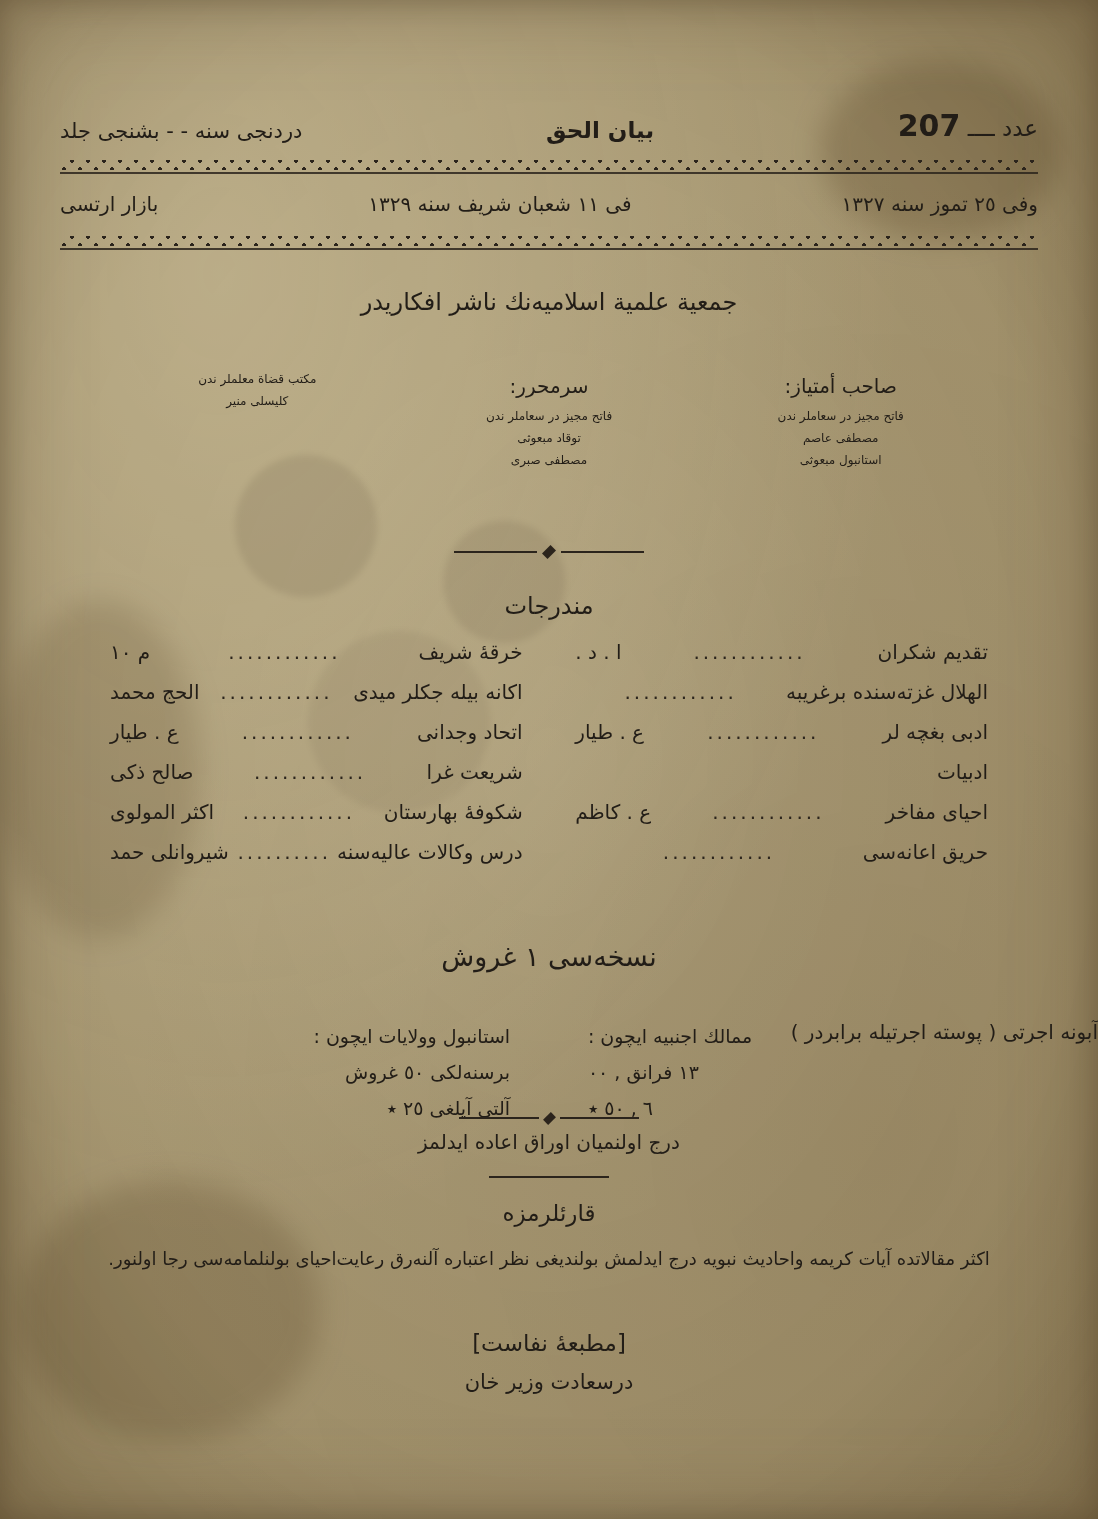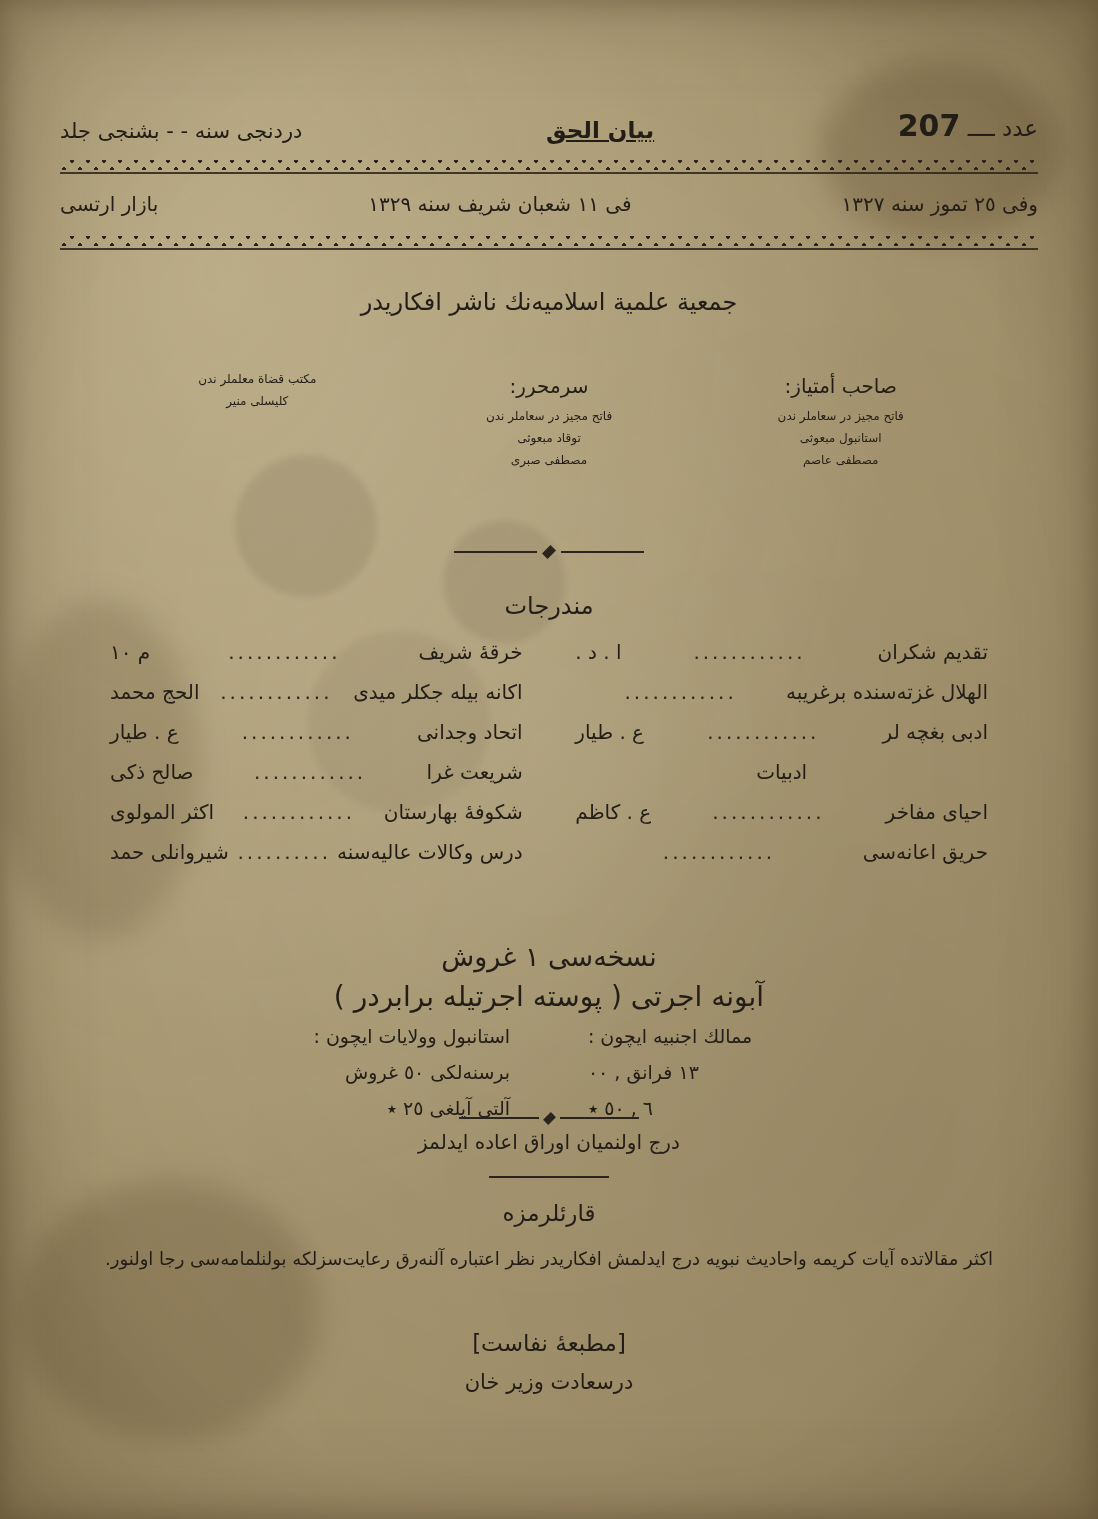--- a/index.html
+++ b/index.html
@@ -47,21 +47,21 @@
   }
 
   
   .masthead{
     position:absolute;left:60px;right:60px;top:108px;
     display:flex;justify-content:space-between;align-items:flex-end;
     font-size:21px;
   }
   .masthead .issue{font-size:23px;letter-spacing:1px;}
   .masthead .issue b{font-size:30px;font-weight:700;}
-  .masthead .center{font-size:23px;font-weight:700;text-decoration:underline;}
+  .masthead .center{font-size:23px;font-weight:700;}
   .masthead .right{font-size:21px;}
 
   .wavy{
     position:absolute;left:60px;right:60px;height:10px;
     background-repeat:repeat-x;
     background-size:16px 10px;
     background-image:
       radial-gradient(circle at 4px 9px, #2b241c 1.6px, rgba(0,0,0,0) 2px),
       radial-gradient(circle at 12px 1px, #2b241c 1.6px, rgba(0,0,0,0) 2px);
   }
@@ -128,28 +128,28 @@
   .toc .dots{
     flex:1 1 auto;
     margin:0 6px;
     overflow:hidden;
     font-size:20px;
     letter-spacing:3px;
     color:#2b241c;
     text-align:center;
   }
   .toc .a{flex:0 0 auto;}
-  .toc .row.center{justify-content:center;}
+  .toc .row.center{}
 
   
   .price{
     position:absolute;left:0;right:0;top:930px;text-align:center;font-size:27px;margin-top:11px;
   }
   .subs-title{
-    position:absolute;left:0;right:0;top:980px;text-align:center;font-size:28px;
+    position:absolute;left:0;right:0;top:1020px;text-align:right;font-size:20px;
   }
   .subs{
     position:absolute;left:160px;right:160px;top:1018px;
     display:flex;justify-content:space-between;
     font-size:19px;line-height:1.9;
   }
   .subs .sc{width:45%;}
   .subs .sc.left{text-align:left;}
   .subs .sc.right{text-align:right;}
 
@@ -218,22 +218,22 @@
 
   <div class="wavy" id="w2"></div>
   <div class="rule-line line2"></div>
 
   <div class="slogan">جمعية علمية اسلاميه‌نك ناشر افكاريدر</div>
 
   <div class="staff">
     <div class="col">
       <div class="role">صاحب أمتياز:</div>
       <div class="l">فاتح مجيز در سعاملر ندن</div>
+      <div class="l">مصطفى عاصم</div>
       <div class="l">استانبول مبعوثى</div>
-      <div class="l">مصطفى عاصم</div>
     </div>
     <div class="col">
       <div class="role">سرمحرر:</div>
       <div class="l">فاتح مجيز در سعاملر ندن</div>
       <div class="l">توقاد مبعوثى</div>
       <div class="l">مصطفى صبرى</div>
     </div>
     <div class="col">
       <div class="l">مكتب قضاة معلملر ندن</div>
       <div class="l">كليسلى منير</div>
@@ -330,21 +330,21 @@
   </div>
 
   <div class="divider2">
       <span></span>
     </div>
 
   <div class="returnnote">درج اولنميان اوراق اعاده ايدلمز</div>
   <div class="shortrule"></div>
 
   <div class="warn-title">قارئلرمزه</div>
-  <div class="warn-body">اكثر مقالاتده آيات كريمه واحاديث نبويه درج ايدلمش افكاريدر نظر اعتباره آلنه‌رق رعايت‌سزلكه بولنلمامه‌سى رجا اولنور.</div>
+  <div class="warn-body">اكثر مقالاتده آيات كريمه واحاديث نبويه درج ايدلمش بولنديغى نظر اعتباره آلنه‌رق رعايت‌احياى بولنلمامه‌سى رجا اولنور.</div>
 
   <div class="press">
     <span class="brk">[مطبعهٔ نفاست]</span>
     <span class="sub">درسعادت وزير خان</span>
   </div>
 
 </div>
 
 <div class="edge"></div>
 

